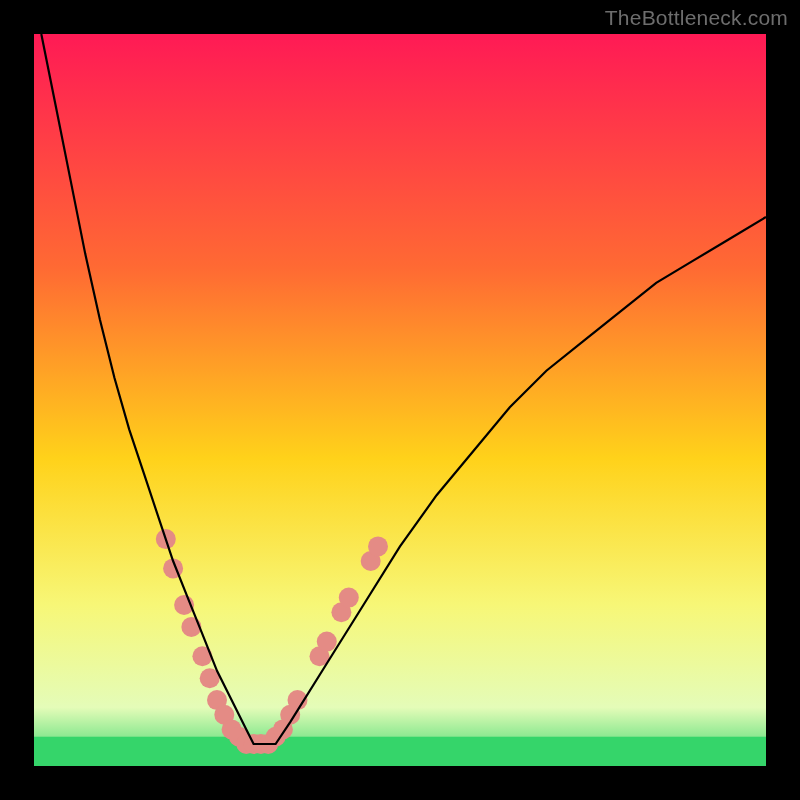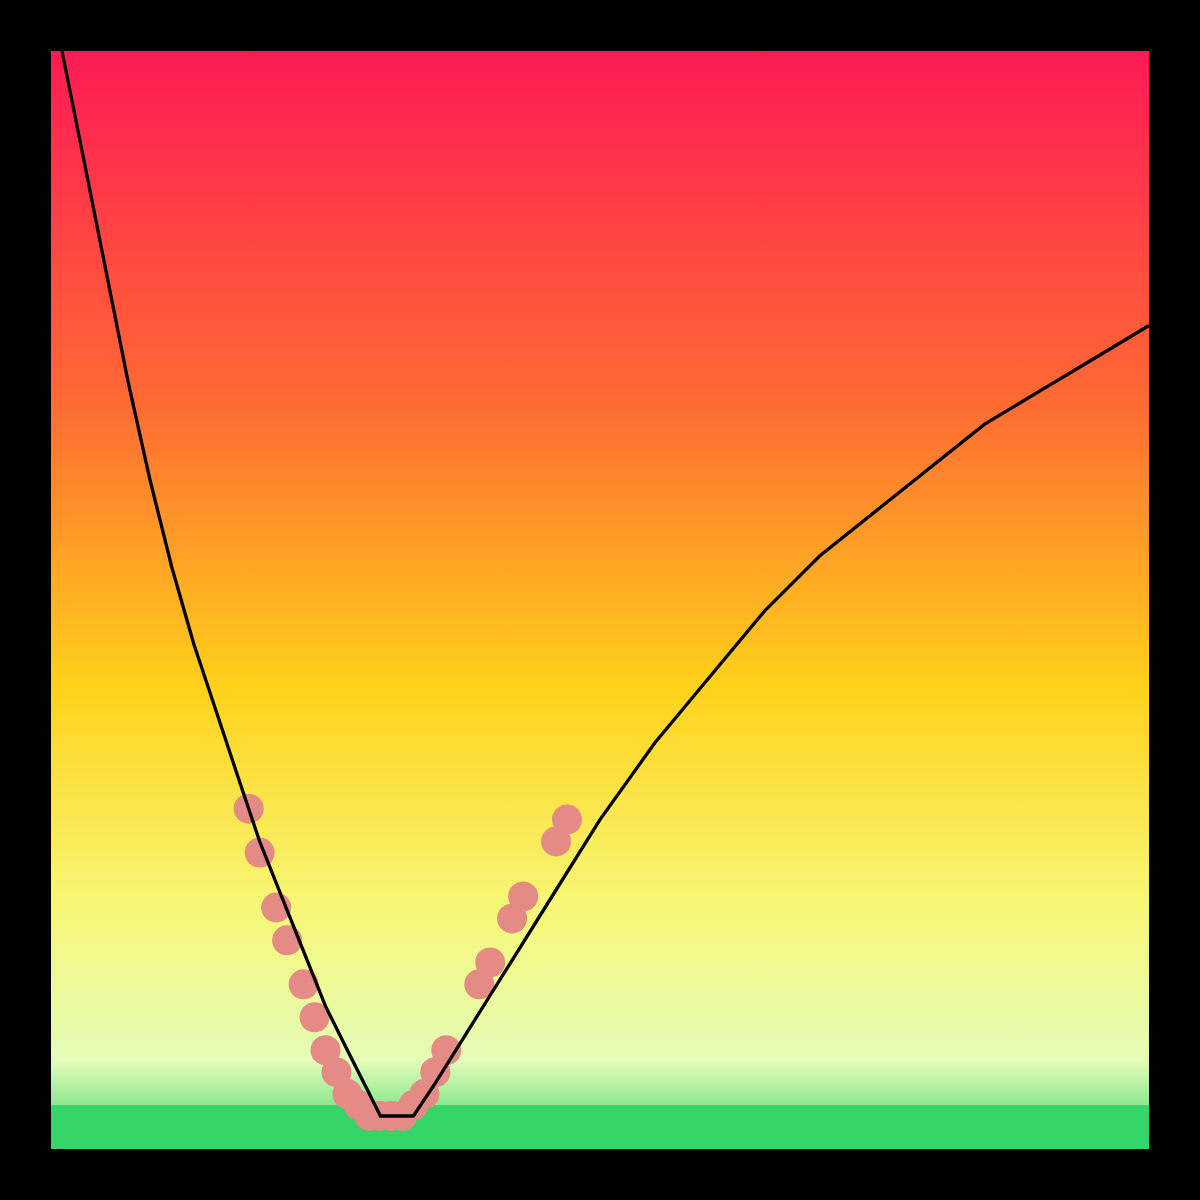--- a/index.html
+++ b/index.html
@@ -38,20 +38,21 @@
     font-size: 21px;
     font-weight: 400;
     letter-spacing: 0.2px;
   }
 </style>
 </head>
 <body>
 
 <div class="frame">
 
+  <div class="attribution">TheBottleneck.com</div>
 
   <div class="plot-area">
     <svg id="plot-svg" width="732" height="732" viewBox="0 0 732 732">
       <defs>
         <linearGradient id="bg-grad" x1="0" y1="0" x2="0" y2="1">
           <stop id="g0" offset="0%" stop-color="#ff1a55"></stop>
           <stop id="g1" offset="32%" stop-color="#ff6a33"></stop>
           <stop id="g2" offset="58%" stop-color="#ffd21a"></stop>
           <stop id="g3" offset="78%" stop-color="#f7f777"></stop>
           <stop id="g4" offset="92%" stop-color="#e4fcb8"></stop>

